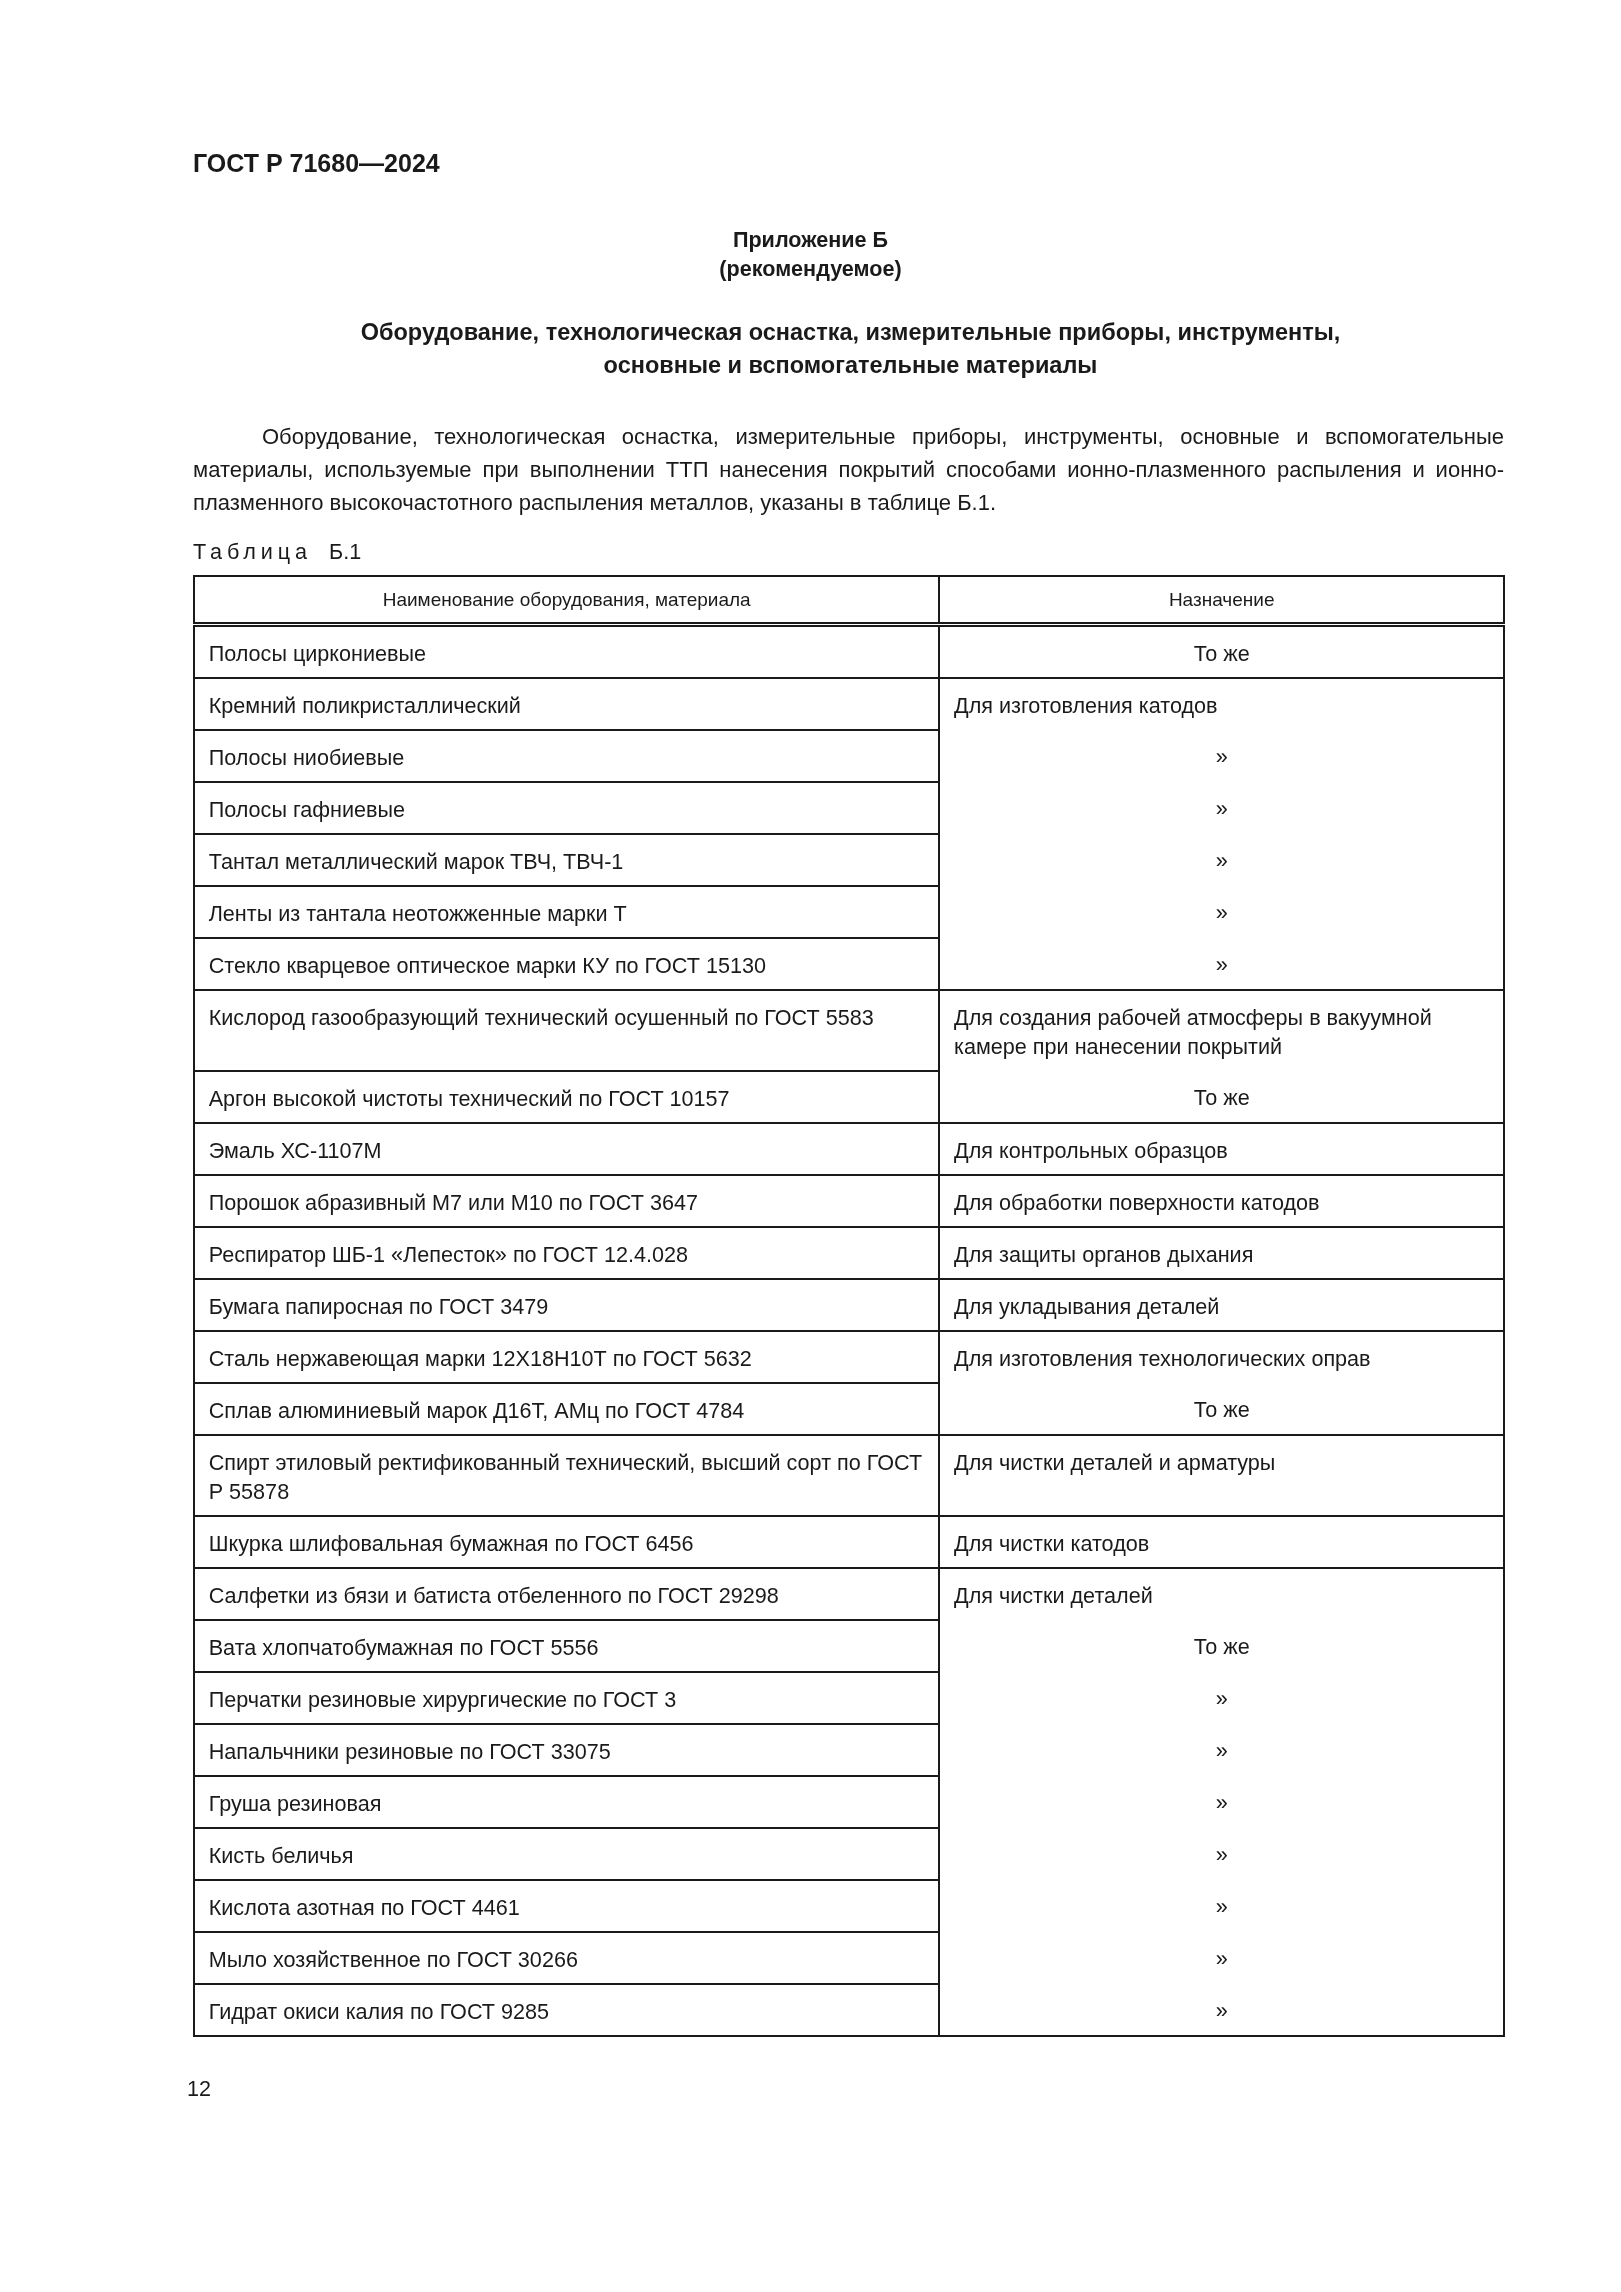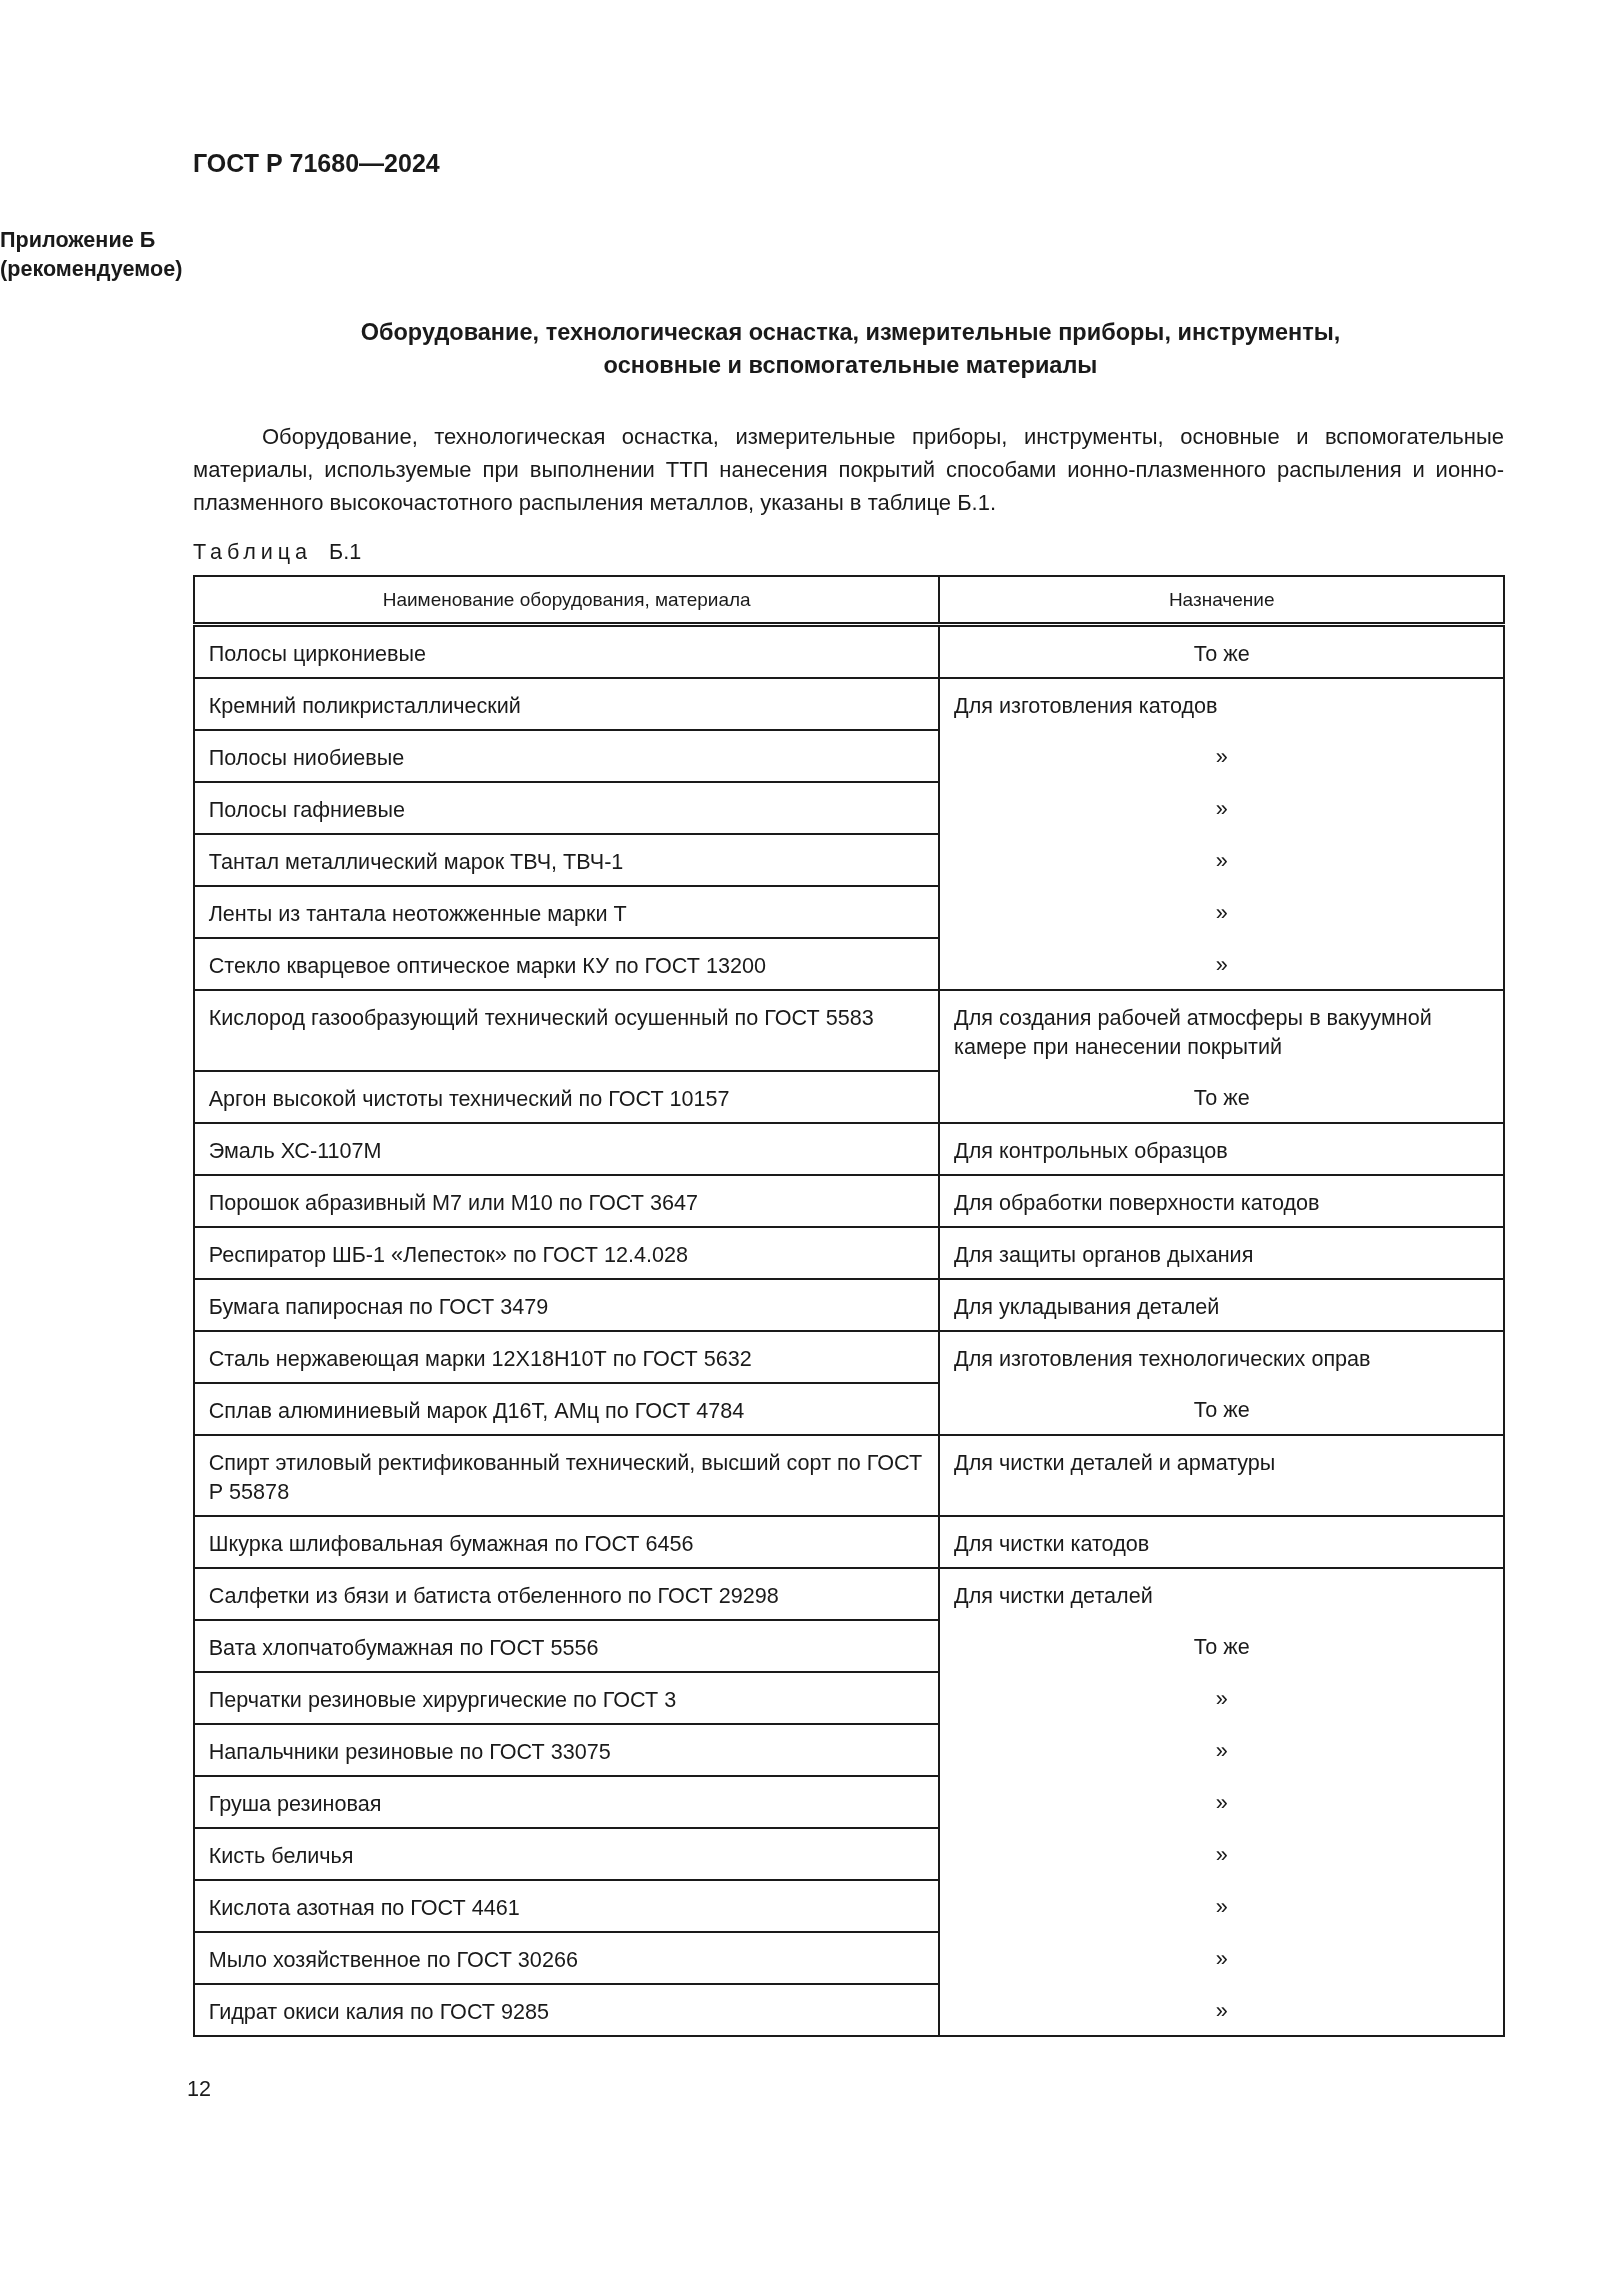--- a/index.html
+++ b/index.html
@@ -1,18 +1,18 @@
 <!DOCTYPE html>
 <html><head>
 <meta charset="utf-8">
 <style>
   html, body { margin: 0; padding: 0; background: #ffffff; }
   body { width: 1621px; height: 2293px; position: relative; font-family: "Liberation Sans", sans-serif; color: #1a1a1a; }
   .doc-code { position: absolute; left: 193px; top: 149px; font-size: 25px; font-weight: bold; }
-  .appendix { position: absolute; left: 0; width: 1621px; top: 225px; text-align: left; font-size: 21.6px; font-weight: bold; line-height: 29px; }
+  .appendix { position: absolute; left: 0; width: 1621px; top: 225px; text-align: center; font-size: 21.6px; font-weight: bold; line-height: 29px; }
   .title { position: absolute; left: 235px; width: 1231px; top: 316px; text-align: center; font-size: 23.5px; font-weight: bold; line-height: 33px; }
   .para { position: absolute; left: 193px; width: 1311px; top: 420px; font-size: 22px; line-height: 33px; text-align: justify; text-indent: 69px; }
   .table-caption { position: absolute; left: 193px; top: 539px; font-size: 21.6px; letter-spacing: 4.9px; }
   .table-caption .num { letter-spacing: 0; margin-left: 17px; }
   table.main { position: absolute; left: 193px; top: 575px; width: 1312px; border-collapse: collapse; font-size: 21.6px; }
   table.main td, table.main th { padding: 0 13.7px; vertical-align: top; }
   table.main th { font-weight: normal; font-size: 19px; text-align: center; vertical-align: middle; height: 45px; border: 2.9px solid #1a1a1a; border-bottom: 5.9px double #1a1a1a; }
   table.main td.c1 { width: 716px; border-left: 2.9px solid #1a1a1a; border-right: 2px solid #1a1a1a; border-top: 2.9px solid #1a1a1a; border-bottom: 2.9px solid #1a1a1a; }
   table.main td.c2 { border-right: 2.9px solid #1a1a1a; border-left: 2px solid #1a1a1a; }
   table.main td.top { border-top: 2.9px solid #1a1a1a; }
@@ -97,21 +97,21 @@
     <tr class="single">
       <td class="c1">
           <span class="cell-text">Ленты из тантала неотожженные марки Т</span>
         </td>
       <td class="c2 center">
           <span class="cell-text">»</span>
         </td>
     </tr>
     <tr class="single">
       <td class="c1">
-          <span class="cell-text">Стекло кварцевое оптическое марки КУ по ГОСТ 13200</span>
+          <span class="cell-text">Стекло кварцевое оптическое марки КУ по ГОСТ 15130</span>
         </td>
       <td class="c2 center bottom">
           <span class="cell-text">»</span>
         </td>
     </tr>
 
     <tr class="double">
       <td class="c1">
           <span class="cell-text justify">Кислород газообразующий технический осушенный по ГОСТ 5583</span>
         </td>

